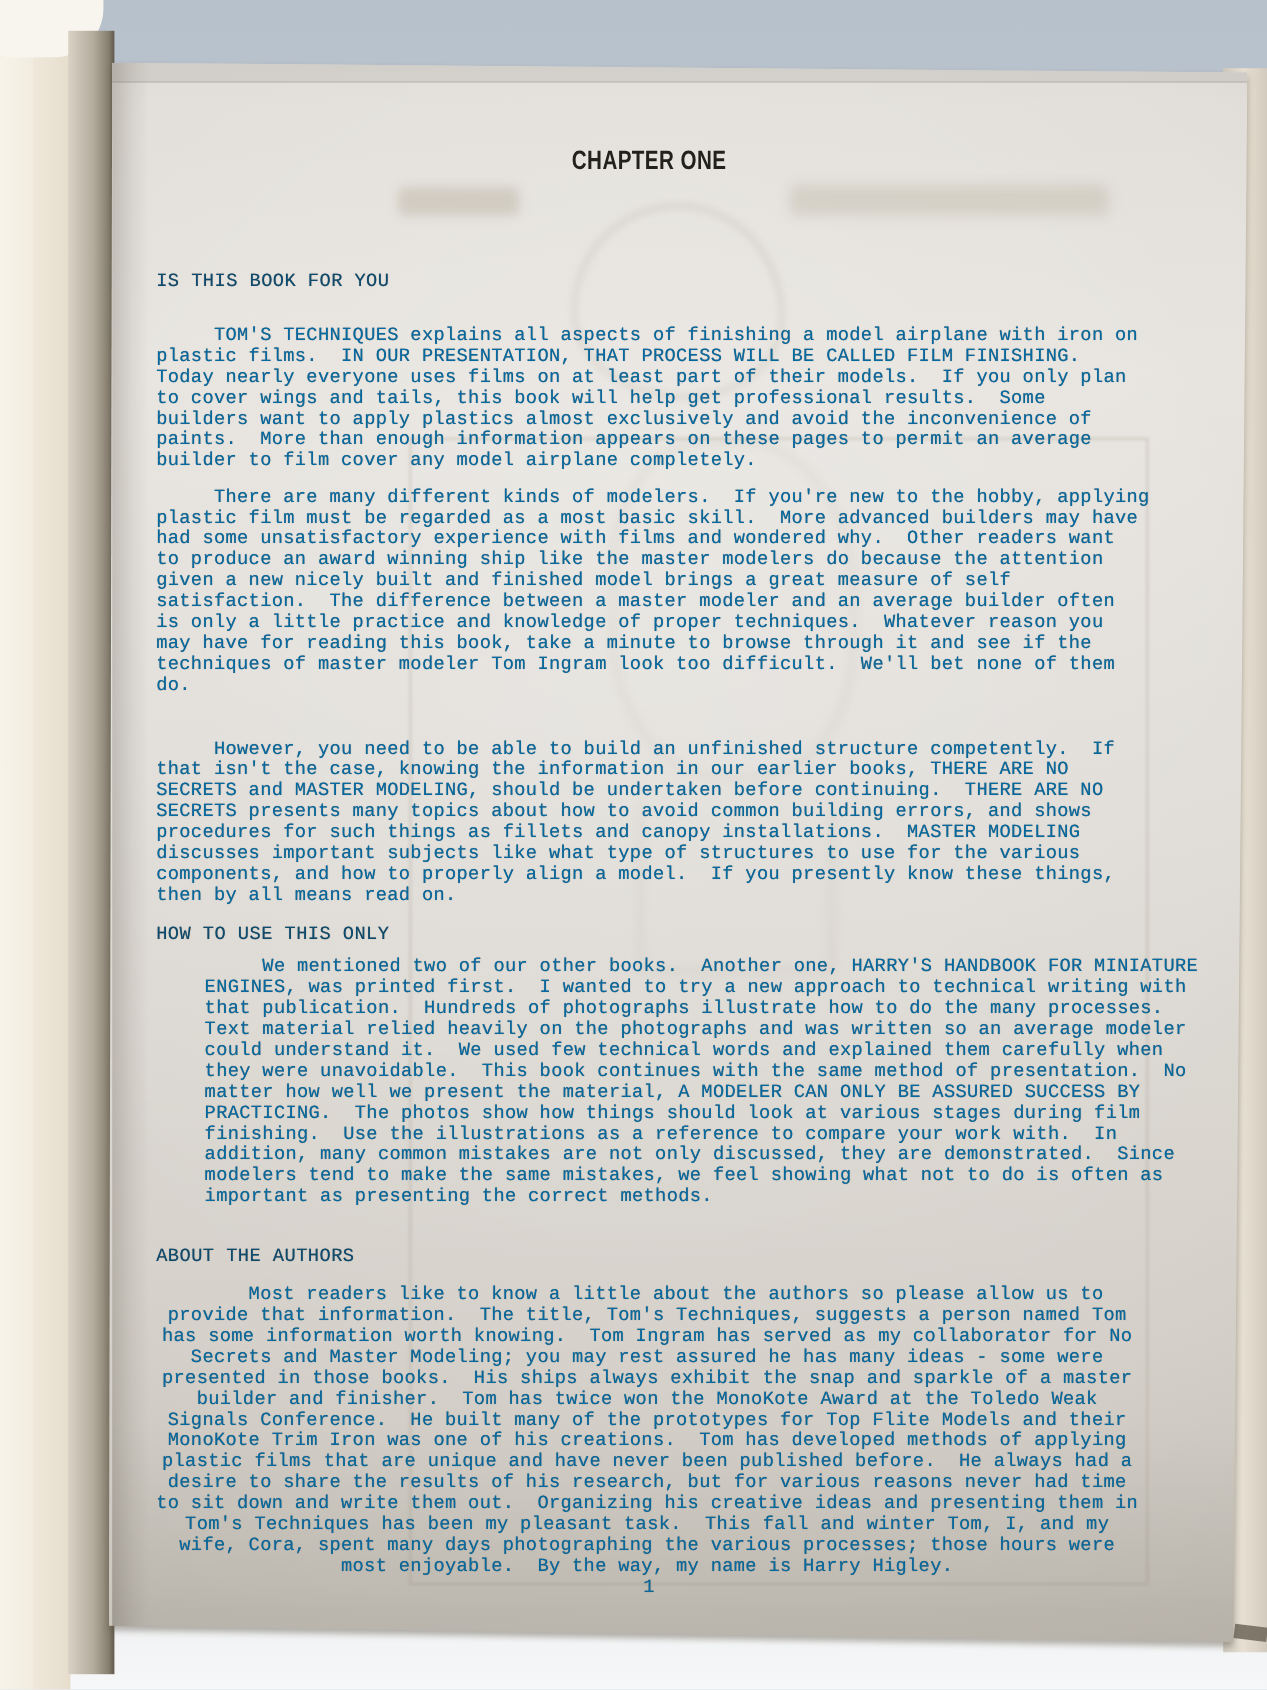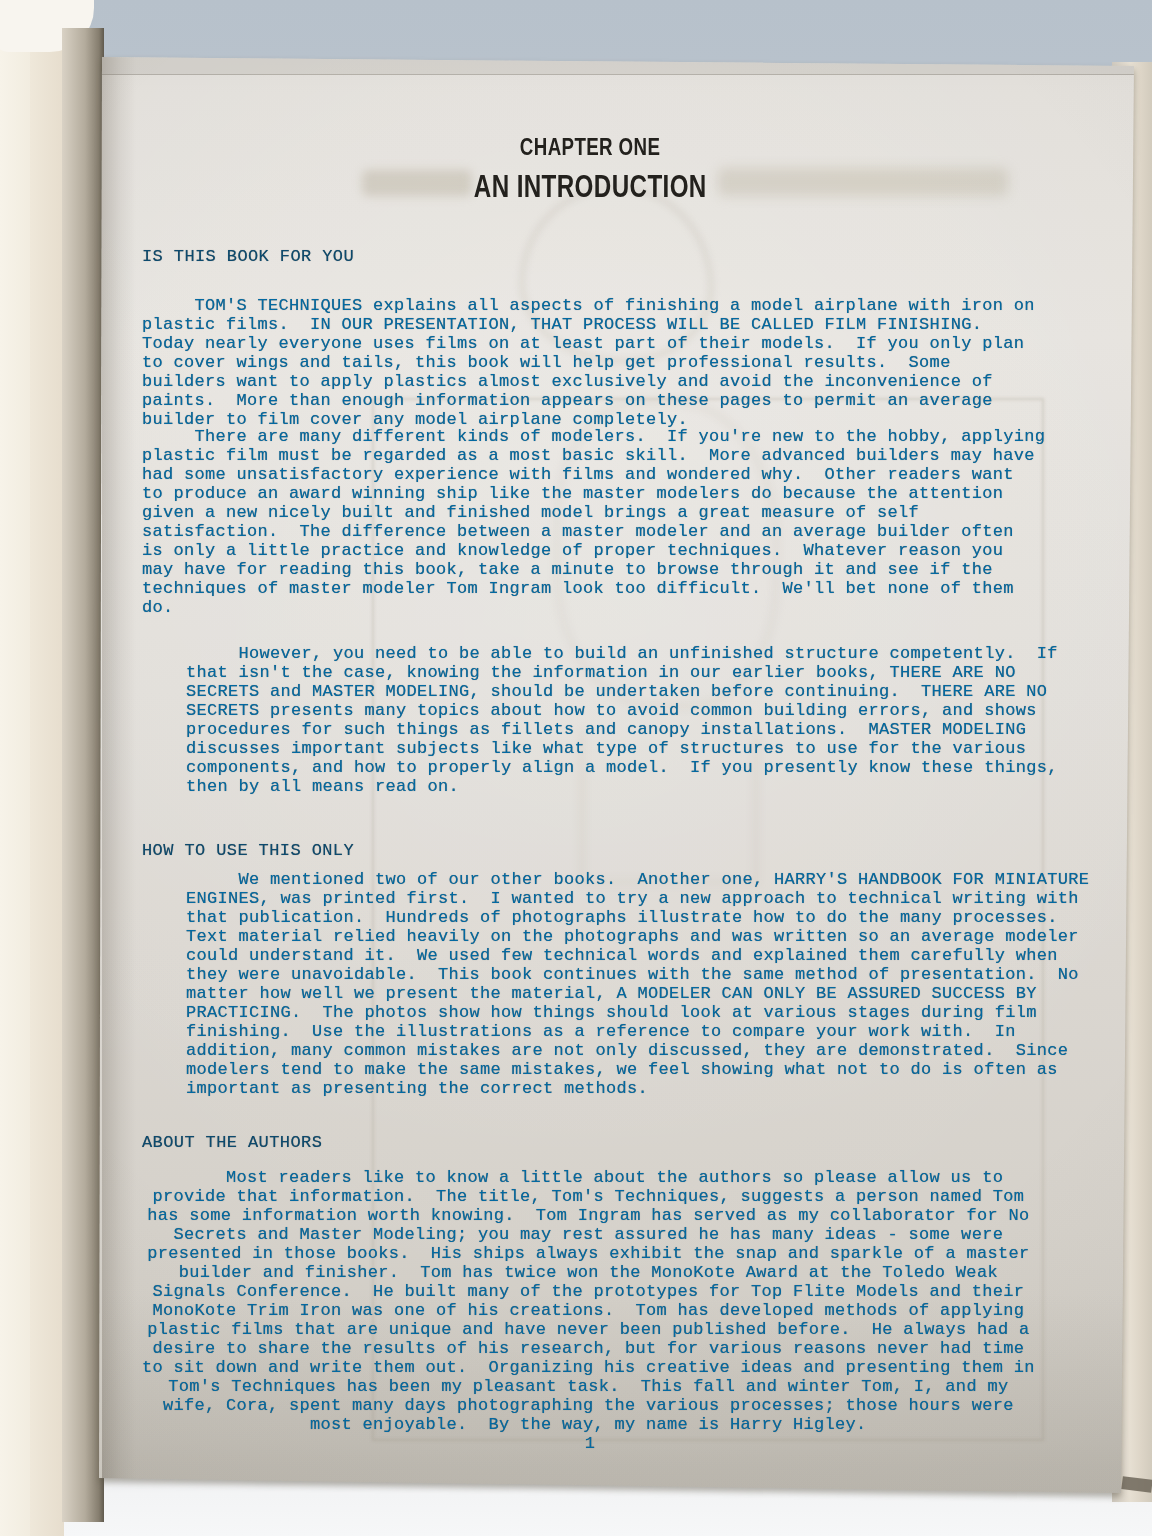--- a/index.html
+++ b/index.html
@@ -52,21 +52,21 @@
   .chapter{top:133px;font-size:24px;font-weight:bold;letter-spacing:.5px;}
   .chapter > span,.title > span{display:inline-block;transform:scaleX(.78);}
   .title{top:169px;font-size:31px;font-weight:bold;letter-spacing:.5px;}
   .mono{
     position:absolute;left:142px;color:#0369a1;
     font-family:"Liberation Mono","DejaVu Sans Mono",monospace;
     font-size:17px;line-height:19px;letter-spacing:.3px;
     white-space:pre;text-shadow:0 0 .7px rgba(56,52,44,.65);
   }
   .sec-heading{letter-spacing:.4px;color:#0c4a6e;}
-  .h1{top:247px;} .p1{top:296px;} .p2{top:427px;} .p3{top:644px;margin-left:44px;}
+  .h1{top:247px;} .p1{top:296px;} .p2{top:443px;} .p3{top:672px;}
   .h2{top:841px;} .p4{top:870px;margin-left:44px;}
   .h3{top:1133px;text-align:right;} .p5{top:1168px;text-align:center;}
   .pageno{top:1434px;left:142px;width:896px;text-align:center;white-space:normal;}
 </style>
 </head>
 <body>
 
 <div class="abs surface-bottom"></div>
 <div class="abs edge-strip-a"></div>
 <div class="abs edge-strip-b"></div>
@@ -84,21 +84,20 @@
     <div class="ghost-band-r"></div>
     <div class="ghost-head"></div>
     <div class="ghost-body"></div>
     <div class="ghost-stool"></div>
     <div class="page-vignette"></div>
   </div>
 </div>
 
 <div class="content">
   <div class="center-block chapter"><span>CHAPTER ONE</span></div>
-  <div class="center-block title"><span>AN INTRODUCTION</span></div>
 
   <div class="mono sec-heading h1">IS THIS BOOK FOR YOU</div>
   <div class="mono p1">     TOM'S TECHNIQUES explains all aspects of finishing a model airplane with iron on
 plastic films.  IN OUR PRESENTATION, THAT PROCESS WILL BE CALLED FILM FINISHING.
 Today nearly everyone uses films on at least part of their models.  If you only plan
 to cover wings and tails, this book will help get professional results.  Some
 builders want to apply plastics almost exclusively and avoid the inconvenience of
 paints.  More than enough information appears on these pages to permit an average
 builder to film cover any model airplane completely.</div>
   <div class="mono p2">     There are many different kinds of modelers.  If you're new to the hobby, applying

